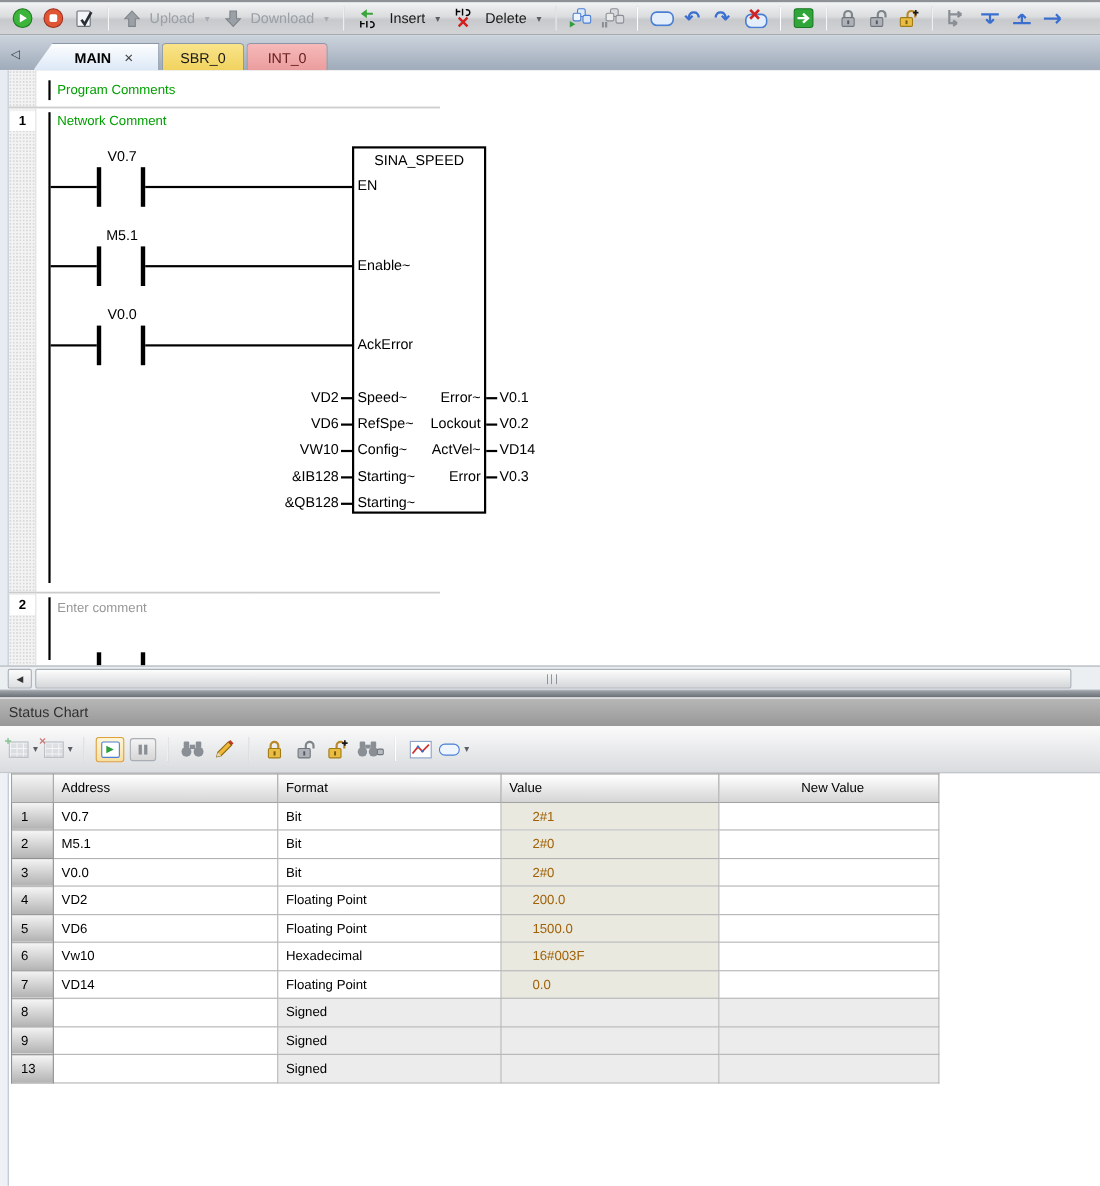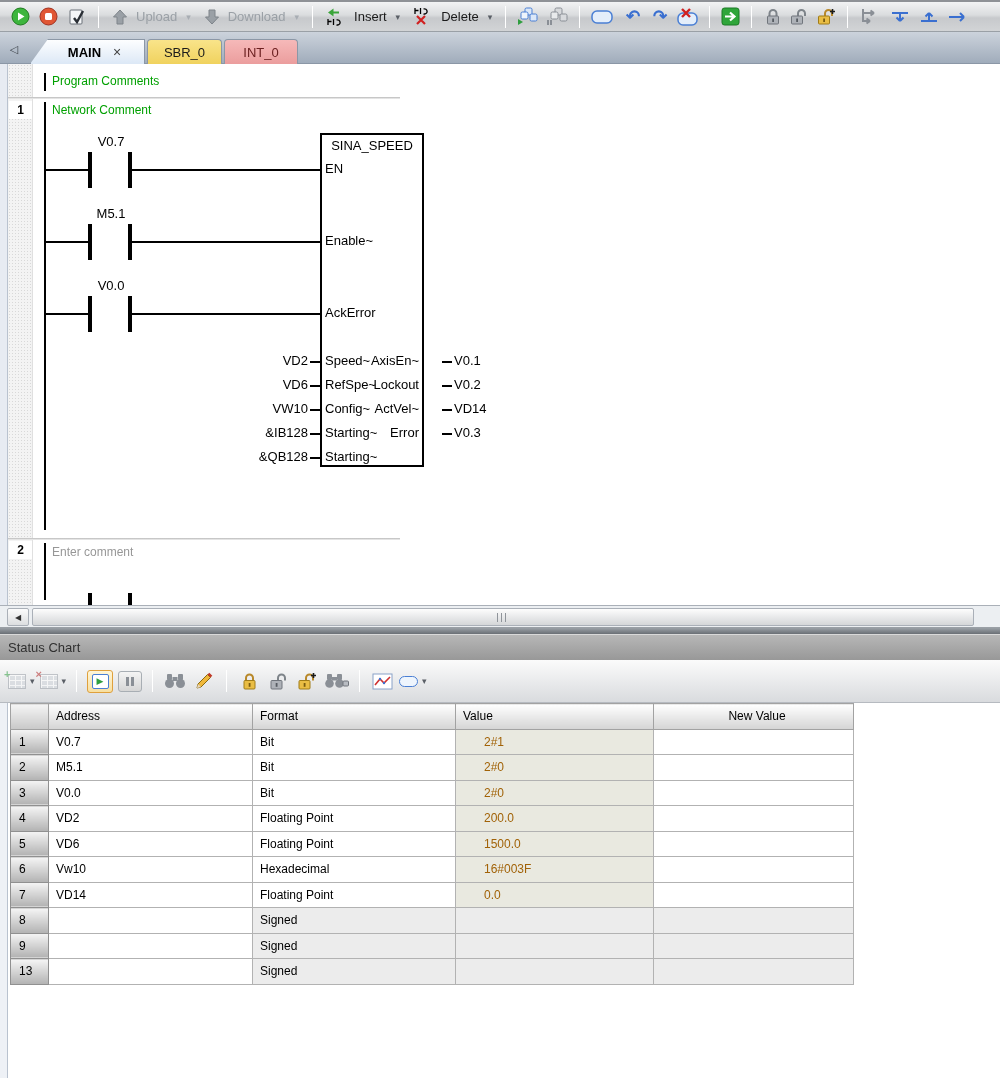--- a/index.html
+++ b/index.html
@@ -4,21 +4,21 @@
 <style>
   * { margin:0; padding:0; box-sizing:border-box; }
   html,body { width:1000px; height:1078px; background:#fff; overflow:hidden;
               font-family:"Liberation Sans", sans-serif; }
 
   
   .toolbar { position:absolute; left:0; top:0; width:1000px; height:32px;
     background:linear-gradient(#f2f3f4,#dadcde 45%,#c7c9cc 55%,#d2d4d6);
     border-top:2px solid #8e9196; border-bottom:1px solid #9aa0a6;
     display:flex; align-items:center; padding-left:8px; gap:3px; }
-  .tbtn { height:24px; min-width:24px; display:flex; align-items:center; justify-content:flex-end;
+  .tbtn { height:24px; min-width:24px; display:flex; align-items:center; justify-content:flex-start;
           gap:8px; padding:0 3px; border-radius:3px; font-size:13px; color:#1a1a1a; }
   .tbtn.labeled { padding:0 5px; }
   .tbtn .lbl { white-space:nowrap; }
   .tbtn.disabled { color:#9aa0a6; }
   .caret { font-size:9px; color:#5a5f66; padding-left:1px; }
   .disabled .caret { color:#a8adb3; }
   .tsep { width:1px; height:22px; background:#9aa0a6; border-right:1px solid #fff; margin:0 5px; }
   .undoglyph { font-size:17px; font-weight:bold; color:#3a6fd0; line-height:20px; }
 
   
@@ -50,21 +50,21 @@
   .cgreen { position:absolute; left:52px; font-size:12px; color:#00a000; }
   .cgray  { position:absolute; left:52px; font-size:12px; color:#979797; }
   .cbar { position:absolute; left:44px; width:2px; background:#000; }
   .netdiv { position:absolute; left:8px; width:392px; height:2px;
     background:linear-gradient(#b9b9b9,#f2f2f2); }
   .wire-h { position:absolute; height:2px; background:#000; }
   .cbarv { position:absolute; width:4px; height:36px; background:#000; }
   .lad-label { position:absolute; font-size:13px; color:#000; white-space:nowrap; }
   .lad-center { width:64px; text-align:center; }
   .opnd-in { position:absolute; width:68px; text-align:right; font-size:13px; }
-  .block { position:absolute; left:320px; top:69px; width:104px; height:334px;
+  .block { position:absolute; left:320px; top:69px; width:122px; height:334px;
     border:2px solid #000; background:#fff; }
   .blk-title { position:absolute; left:0; top:3px; width:100%; text-align:center;
     font-size:13px; }
   .pin-l { position:absolute; left:3px; font-size:13px; white-space:nowrap; }
   .pin-r { position:absolute; right:3px; font-size:13px; white-space:nowrap; }
 
   
   .hscroll { position:absolute; left:0; top:605px; width:1000px; height:23px;
     background:#eceff2; border-top:1px solid #aab0b8; border-bottom:1px solid #9aa0a6; }
   .scr-btn { position:absolute; top:2px; width:22px; height:18px;
@@ -350,21 +350,21 @@
   <div class="block">
     <div class="blk-title">SINA_SPEED</div>
     <div class="pin-l" style="top:26px;">EN</div>
     <div class="pin-l" style="top:98px;">Enable~</div>
     <div class="pin-l" style="top:170px;">AckError</div>
     <div class="pin-l" style="top:218px;">Speed~</div>
     <div class="pin-l" style="top:242px;">RefSpe~</div>
     <div class="pin-l" style="top:266px;">Config~</div>
     <div class="pin-l" style="top:290px;">Starting~</div>
     <div class="pin-l" style="top:314px;">Starting~</div>
-    <div class="pin-r" style="top:218px;">AxisEn~</div>
+    <div class="pin-r" style="top:218px;">Error~</div>
     <div class="pin-r" style="top:242px;">Lockout</div>
     <div class="pin-r" style="top:266px;">ActVel~</div>
     <div class="pin-r" style="top:290px;">Error</div>
   </div>
 
   <div class="opnd-in" style="left:240px;top:289px;">VD2</div>
   <div class="opnd-in" style="left:240px;top:313px;">VD6</div>
   <div class="opnd-in" style="left:240px;top:337px;">VW10</div>
   <div class="opnd-in" style="left:240px;top:361px;">&amp;IB128</div>
   <div class="opnd-in" style="left:240px;top:385px;">&amp;QB128</div>

